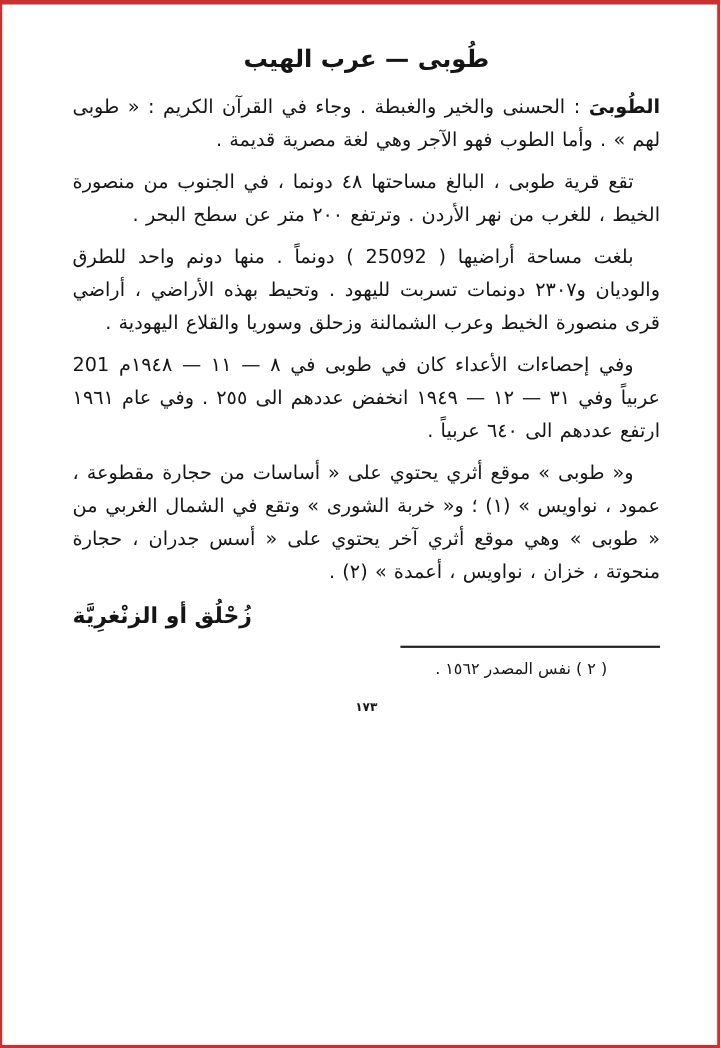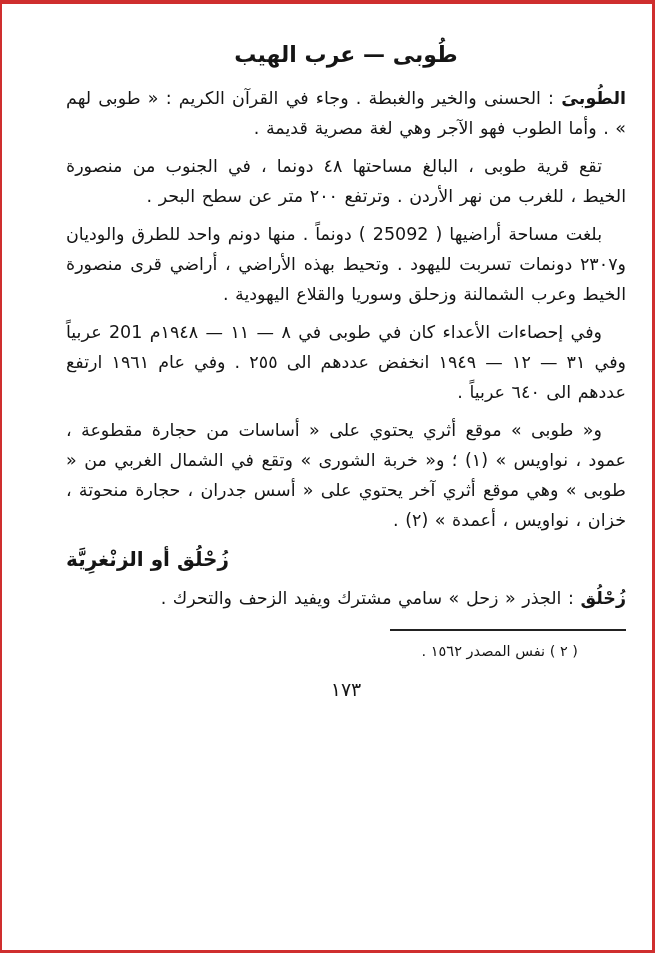--- a/index.html
+++ b/index.html
@@ -16,21 +16,21 @@
     border-top: 4px solid #cf2e2e;
     border-bottom: 3px solid #cf2e2e;
     border-left: 2px solid #cf2e2e;
     border-right: 3px solid #cf2e2e;
     direction: rtl;
     overflow: hidden;
     font-family: "DejaVu Sans", sans-serif;
     color: #151515;
   }
   .content {
-    padding: 38px 26px 0 64px;
+    padding: 38px 52px 0 64px;
   }
   .page-title {
     text-align: center;
     font-weight: bold;
     font-size: 22px;
     margin: 0 0 16px 0;
     letter-spacing: 0.5px;
   }
   .para {
     font-size: 17.5px;
@@ -59,22 +59,22 @@
     margin: 16px 0 8px 0; 
   }
   .footnotes {
     font-size: 14.5px;
     line-height: 25px;
   }
   .footnote-item.fn-1 { padding-right: 34px; }
   .footnote-item.fn-2 { padding-right: 48px; }
   .page-number {
     text-align: center;
-    font-weight: normal;
-    font-size: 19px;
+    font-weight: bold;
+    font-size: 11px;
     margin-top: 14px;
     letter-spacing: 1px;
   }
 </style>
 </head>
 <body>
 
 <div class="page">
   <div class="content">
 
@@ -86,21 +86,20 @@
 
     <p class="para indent">بلغت مساحة أراضيها ( 25092 ) دونماً . منها دونم واحد للطرق والوديان و٢٣٠٧ دونمات تسربت لليهود . وتحيط بهذه الأراضي ، أراضي قرى منصورة الخيط وعرب الشمالنة وزحلق وسوريا والقلاع اليهودية .</p>
 
 
     <p class="para indent">وفي إحصاءات الأعداء كان في طوبى في ٨ — ١١ — ١٩٤٨م 201 عربياً وفي ٣١ — ١٢ — ١٩٤٩ انخفض عددهم الى ٢٥٥ . وفي عام ١٩٦١ ارتفع عددهم الى ٦٤٠ عربياً .</p>
 
     <p class="para indent">و« طوبى » موقع أثري يحتوي على « أساسات من حجارة مقطوعة ، عمود ، نواويس » (١) ؛ و« خربة الشورى » وتقع في الشمال الغربي من « طوبى » وهي موقع أثري آخر يحتوي على « أسس جدران ، حجارة منحوتة ، خزان ، نواويس ، أعمدة » (٢) .</p>
 
     <h2 class="section-heading">زُحْلُق أو الزنْغرِيَّة</h2>
 
-    <p class="para"><span class="headword">زُحْلُق</span><span> : الجذر « زحل » سامي مشترك ويفيد الزحف والتحرك .</span></p>
 
     <hr class="footnote-rule">
 
     <div class="footnotes">
       <div class="footnote-item fn-2">( ٢ ) نفس المصدر ١٥٦٢ .</div>
     </div>
 
     <div class="page-number">١٧٣</div>
 
   </div>

